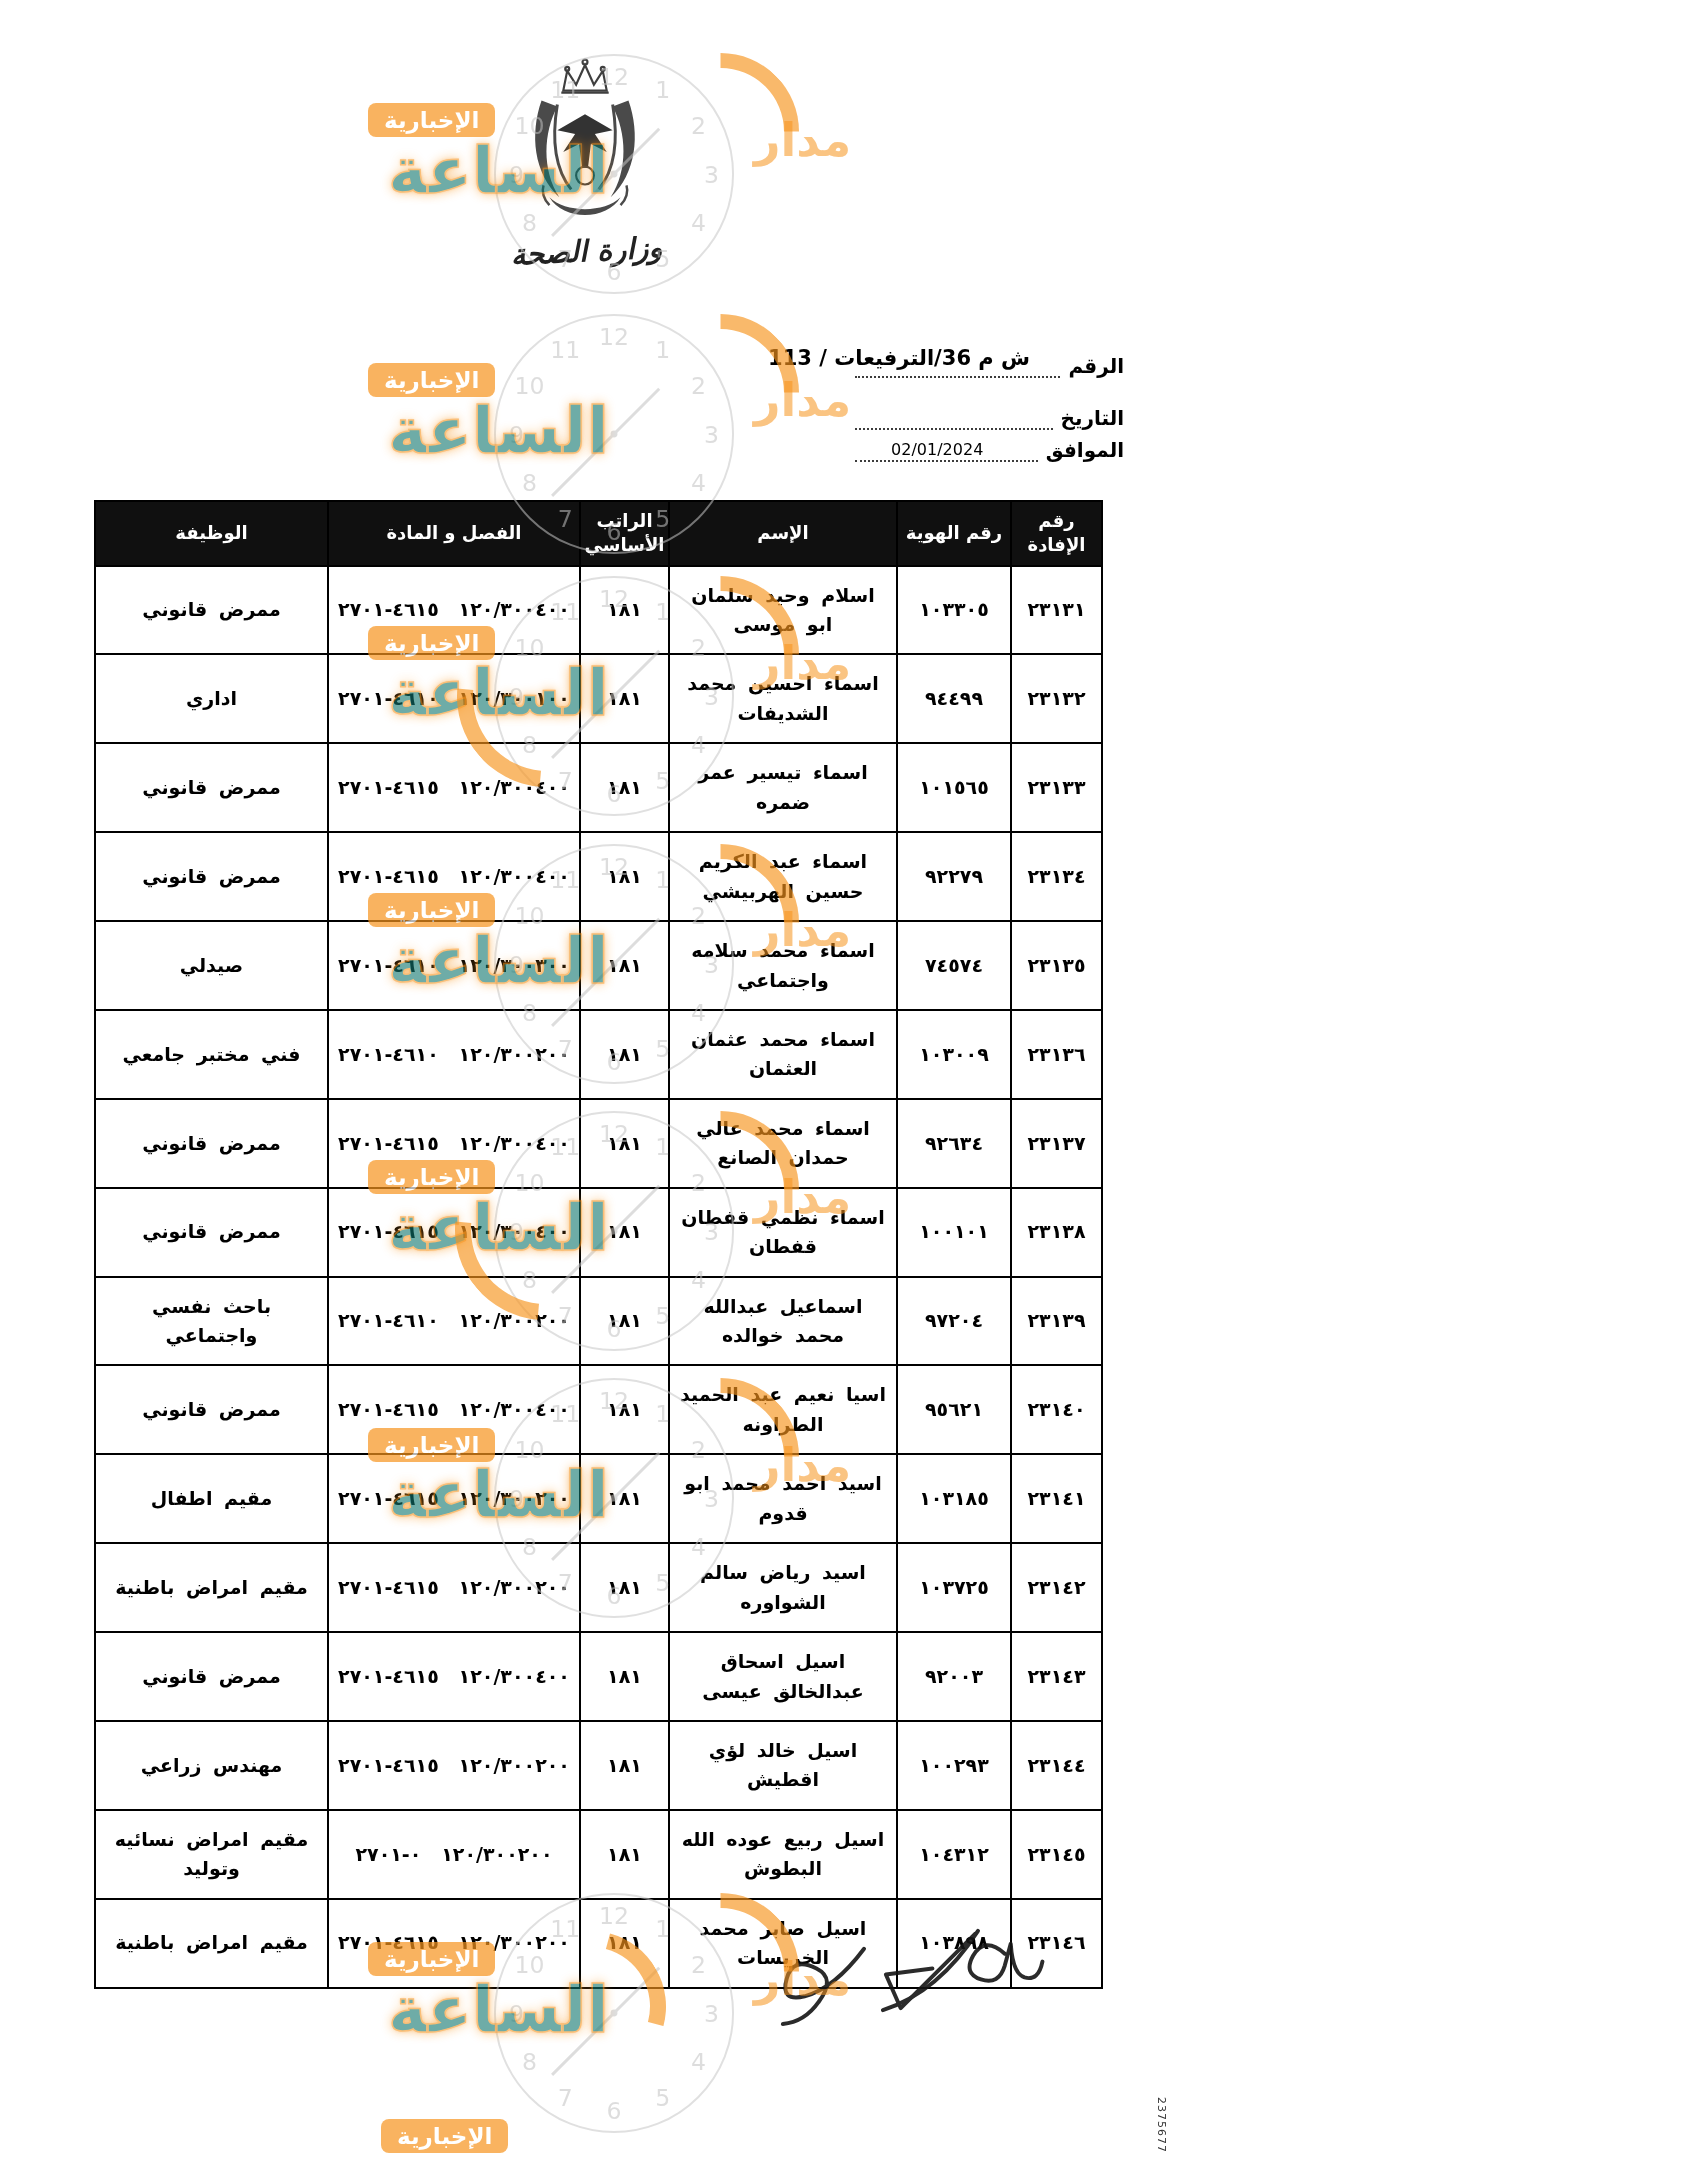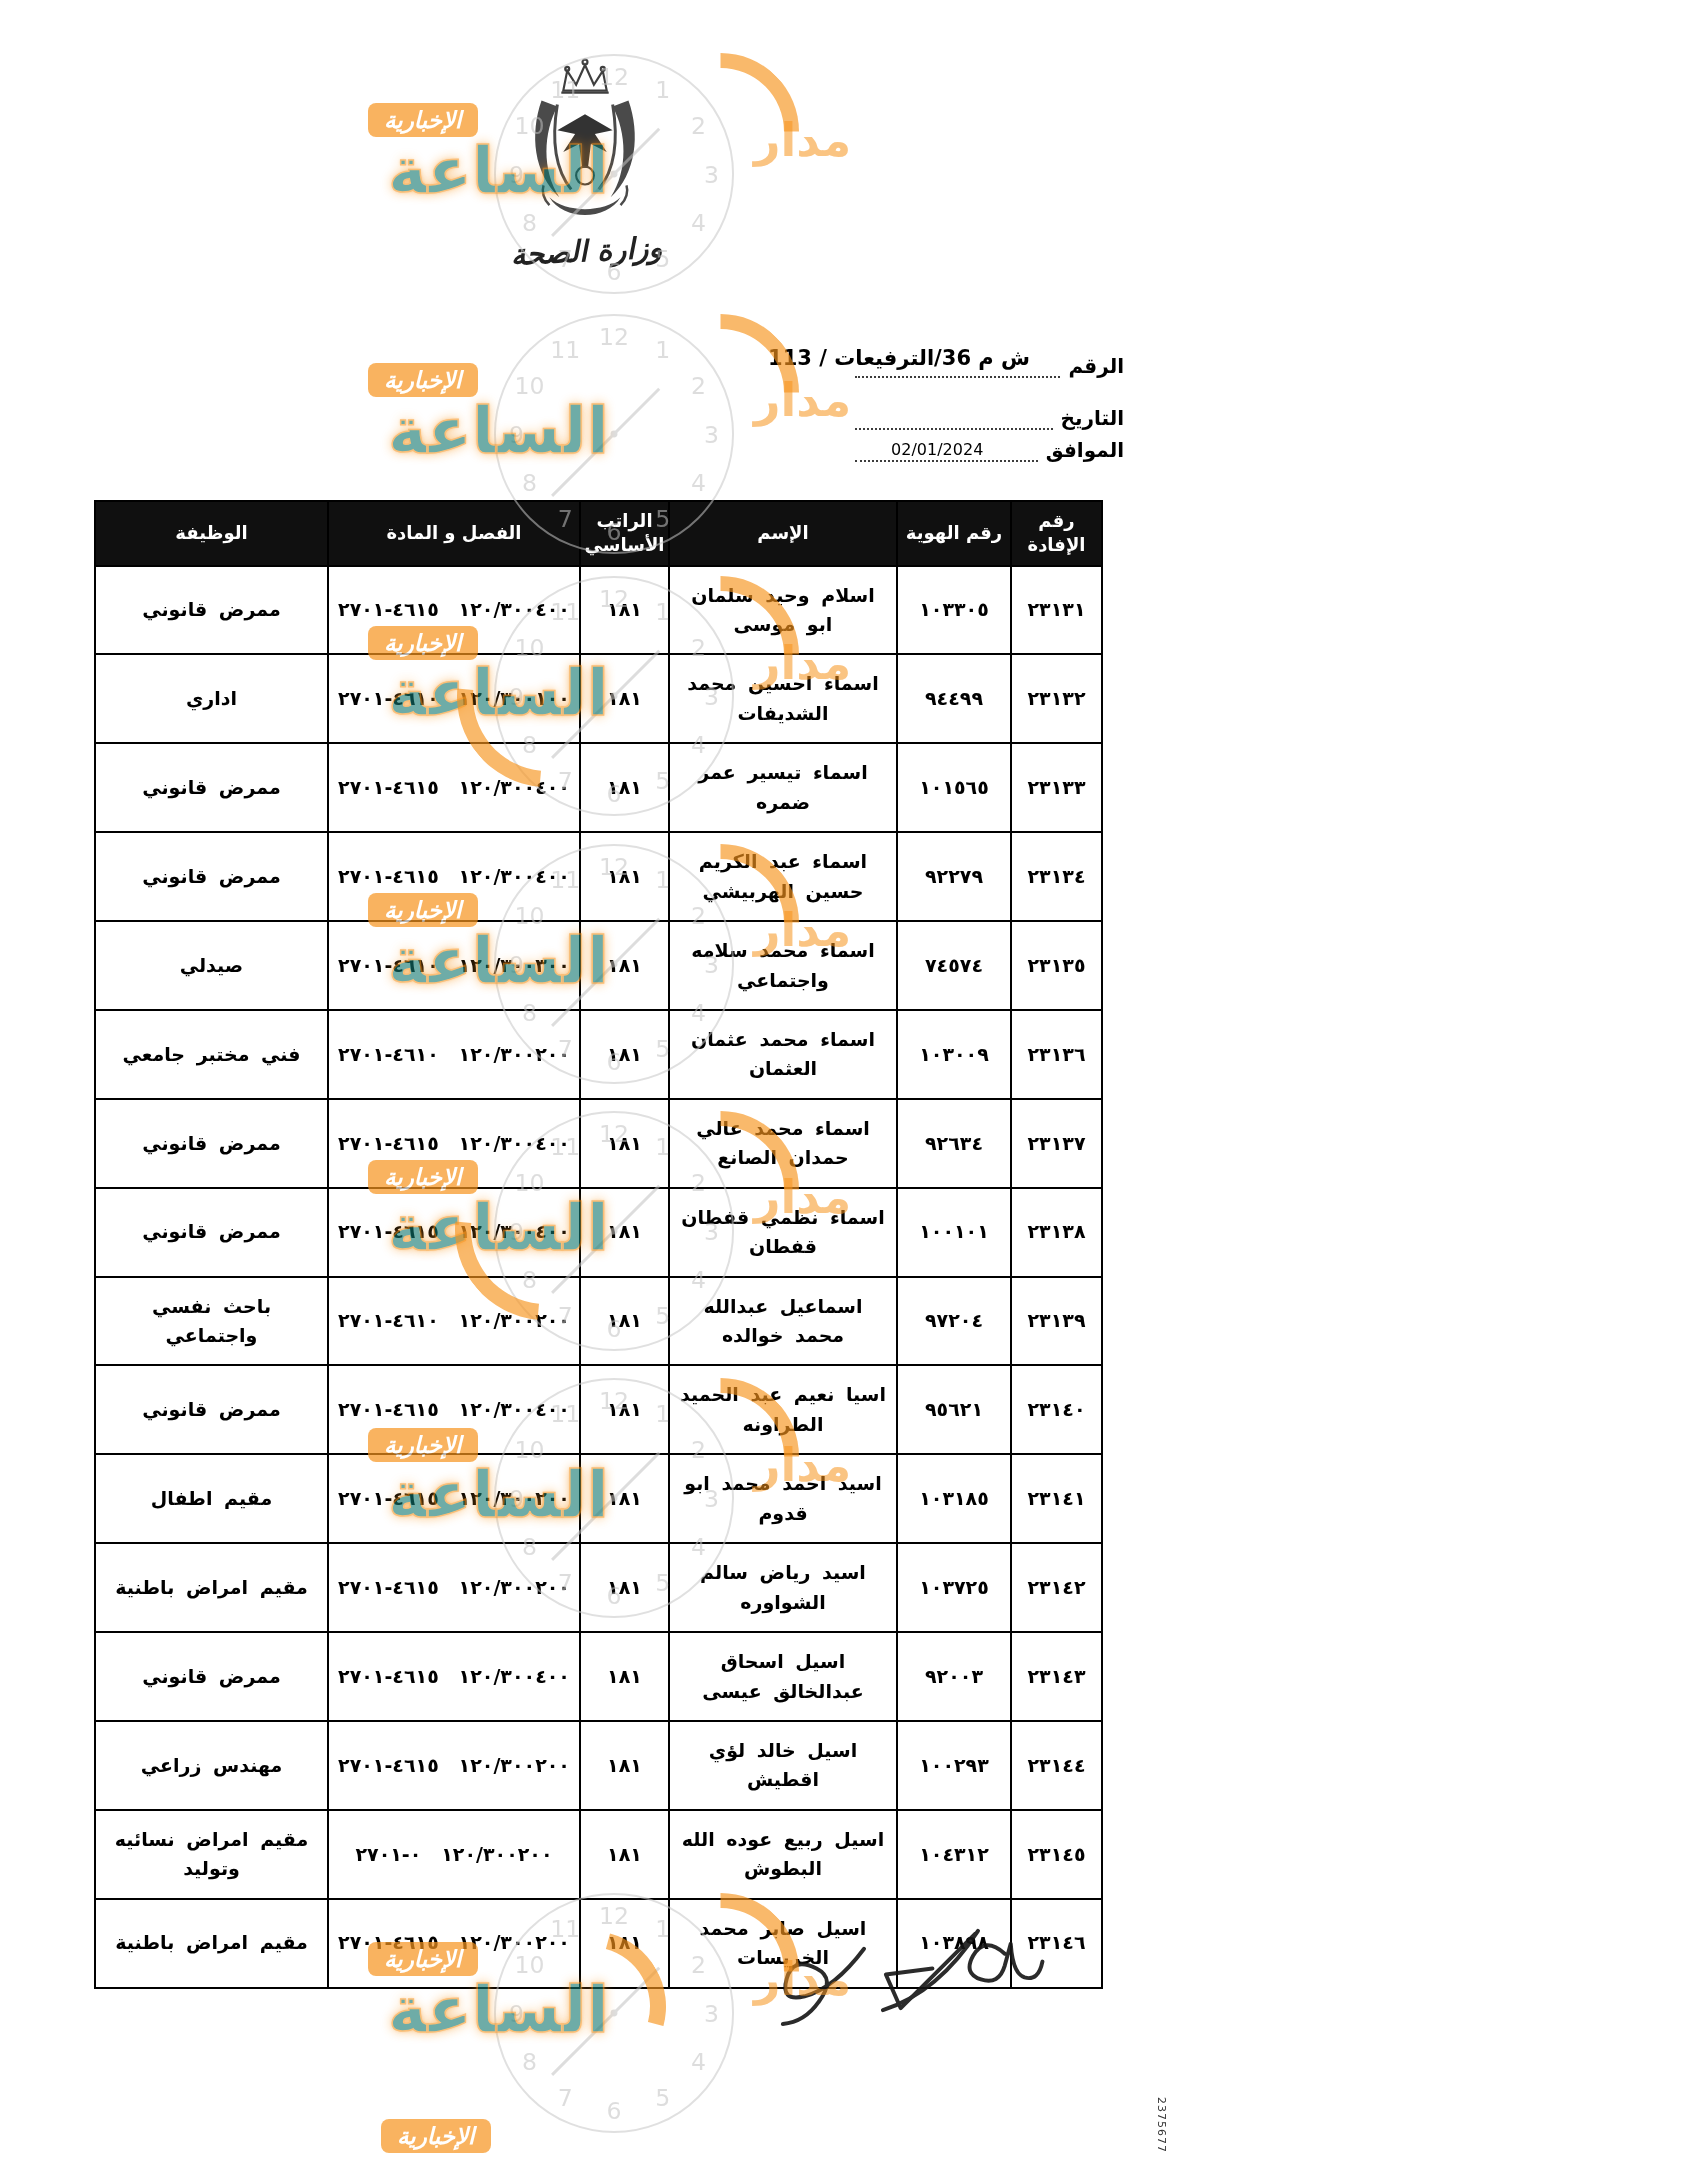--- a/index.html
+++ b/index.html
@@ -26,21 +26,21 @@
       font-weight:bold;padding:7px 3px;line-height:1.35;}
   table.main td{border:2px solid #000;font-weight:bold;font-size:19px;text-align:center;
       vertical-align:middle;padding:14px 5px;line-height:1.55;background:transparent;}
   td.name,td.job{word-spacing:5px;}
   td.chapter{direction:ltr;white-space:pre;font-size:18px;letter-spacing:1px;margin-top:25px;}
 
   
   .wm-abs{position:absolute;}
   .wm-madar{font-size:46px;font-weight:bold;opacity:.55;}
   .wm-saah{font-size:65px;font-weight:bold;opacity:.6;color:#0f766e;}
-  .wm-badge{color:#fff;font-weight:bold;font-size:23px;padding:4px 16px;border-radius:8px;opacity:.7;font-style:italic;}
+  .wm-badge{color:#fff;font-weight:bold;font-size:23px;padding:4px 16px;border-radius:8px;opacity:.7;}
   .wm-clock{opacity:.55;}
   .wm-arc{border-radius:50%;border-style:solid;border-color:transparent;opacity:.65;}
 
   
   .corner-num{position:absolute;left:1168px;top:2097px;font-size:11px;color:#333;
       transform:rotate(90deg);transform-origin:left top;letter-spacing:1px;}
   .signature{position:absolute;left:762px;top:1909px;}
 </style>
 </head>
 <body>

